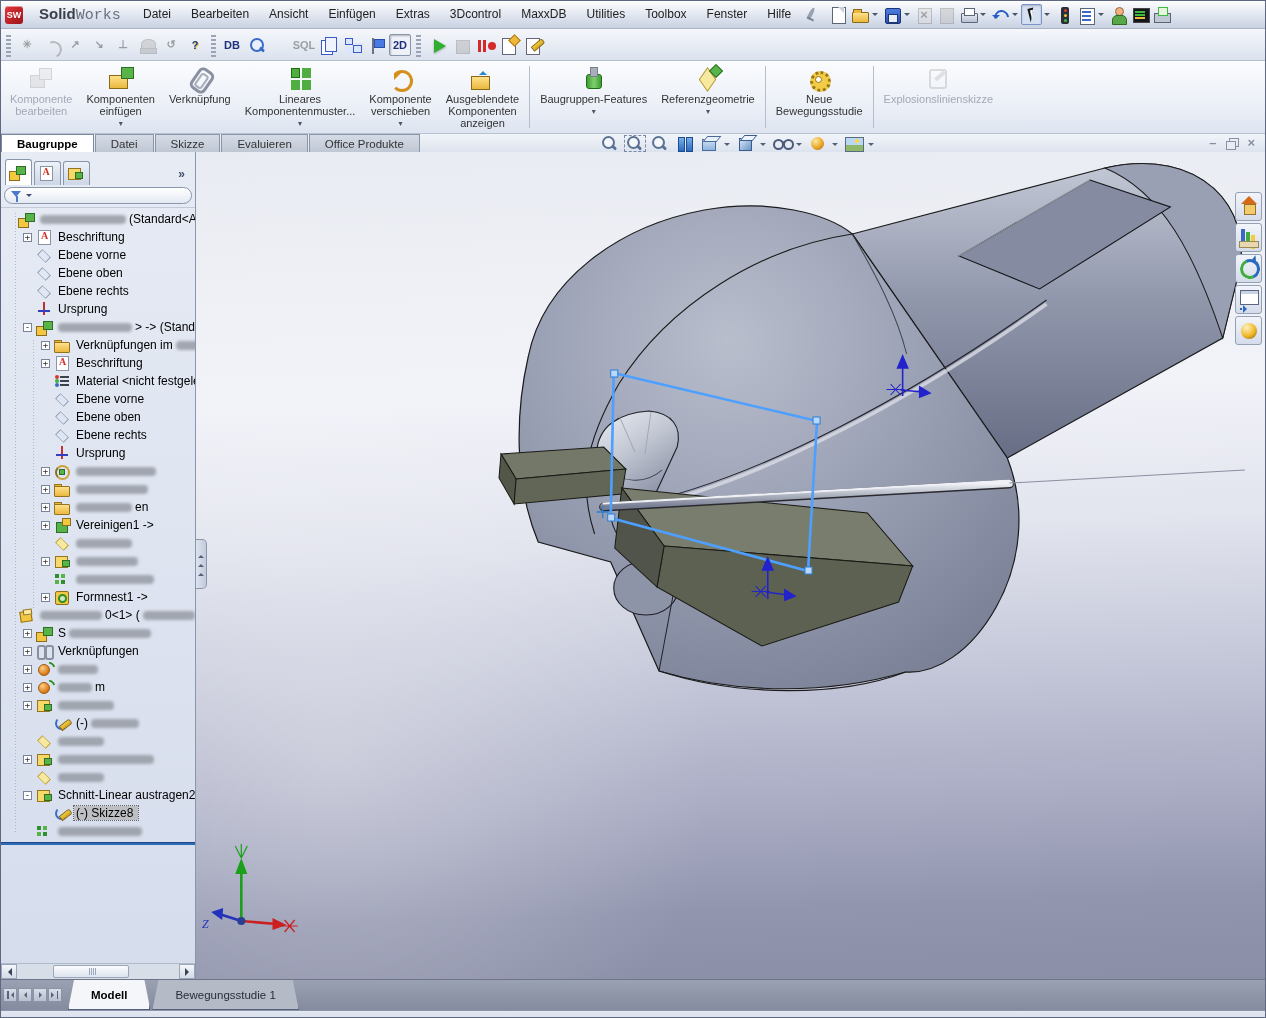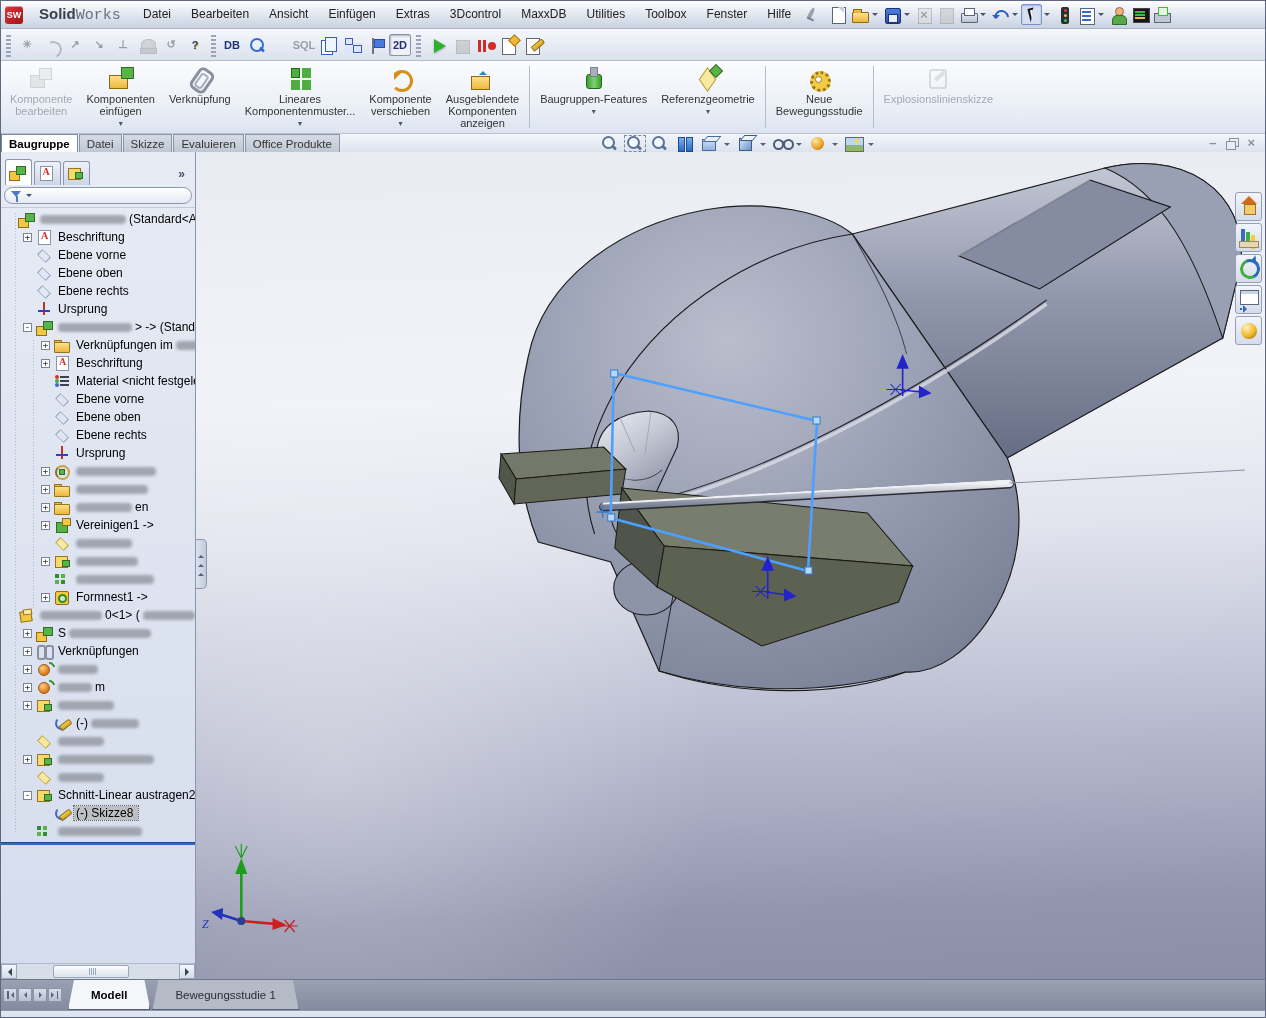--- a/index.html
+++ b/index.html
@@ -107,21 +107,21 @@
   .ci-motion-study-icon::before{content:"";position:absolute;left:4px;top:5px;width:15px;height:15px;border-radius:50%;background:#f2cc46;border:3px dotted #9a7818;}
   .ci-motion-study-icon::after{content:"";position:absolute;left:9px;top:10px;width:5px;height:5px;border-radius:50%;background:#fff;border:1px solid #9a7818;}
   .ci-exploded-view-icon::before{content:"";position:absolute;left:3px;top:1px;width:10px;height:9px;background:#f2cc46;border:1px solid #8a6a18;box-shadow:8px 14px 0 #f2cc46,8px 14px 0 0 #f2cc46;}
   .ci-exploded-view-icon::after{content:"";position:absolute;left:15px;top:3px;border:4px solid transparent;border-bottom-color:#d43a2a;box-shadow:0 9px 0 -4px #d43a2a;}
   .ci-explode-line-sketch-icon::before{content:"";position:absolute;left:4px;top:3px;width:14px;height:16px;border:2px solid #aab0bc;border-radius:3px;}
   .ci-explode-line-sketch-icon::after{content:"";position:absolute;left:9px;top:8px;width:12px;height:4px;background:#b8bec8;transform:rotate(-40deg);}
 
   
   .tabrow{height:18px;display:flex;align-items:stretch;background:linear-gradient(#f2f5fa,#dde3ee);position:relative;}
   .rtabs{display:flex;align-items:stretch;}
-  .rtab{font-size:11.5px;color:#333;padding:1px 7px 0;display:flex;align-items:center;background:linear-gradient(#d6dce6,#bfc7d4);border:1px solid #8a96a8;border-bottom:none;margin-right:1px;cursor:default;}
+  .rtab{font-size:11.5px;color:#333;padding:1px 15px 0;display:flex;align-items:center;background:linear-gradient(#d6dce6,#bfc7d4);border:1px solid #8a96a8;border-bottom:none;margin-right:1px;cursor:default;}
   .rtab.active{background:#fff;font-weight:bold;color:#000;border-color:#7a8aa0;}
   .vp-toolbar{position:absolute;left:598px;top:1px;display:flex;align-items:center;gap:3px;}
   .vpi{width:22px;height:17px;position:relative;flex:none;}
   .vpdrop{width:8px;height:16px;position:relative;}
   .vpdrop::before{content:"";position:absolute;left:0;top:7px;border:3px solid transparent;border-top-color:#55617a;}
   .vi-zoom-fit-icon::before,.vi-zoom-area-icon::before,.vi-previous-view-icon::before{content:"";position:absolute;left:3px;top:1px;width:9px;height:9px;border:2px solid #5a7296;border-radius:50%;background:rgba(255,255,255,.5);}
   .vi-zoom-fit-icon::after,.vi-zoom-area-icon::after,.vi-previous-view-icon::after{content:"";position:absolute;left:12px;top:11px;width:6px;height:3px;background:#5a7296;border-radius:2px;transform:rotate(45deg);}
   .vi-zoom-area-icon{outline:1px dashed #7a8aa6;outline-offset:-1px;}
   .vi-section-view-icon::before{content:"";position:absolute;left:4px;top:2px;width:5px;height:13px;background:linear-gradient(#7ab0e8,#2a6ac0);border:1px solid #1a4a90;}
   .vi-section-view-icon::after{content:"";position:absolute;left:12px;top:2px;width:5px;height:13px;background:linear-gradient(#7ab0e8,#2a6ac0);border:1px solid #1a4a90;}

